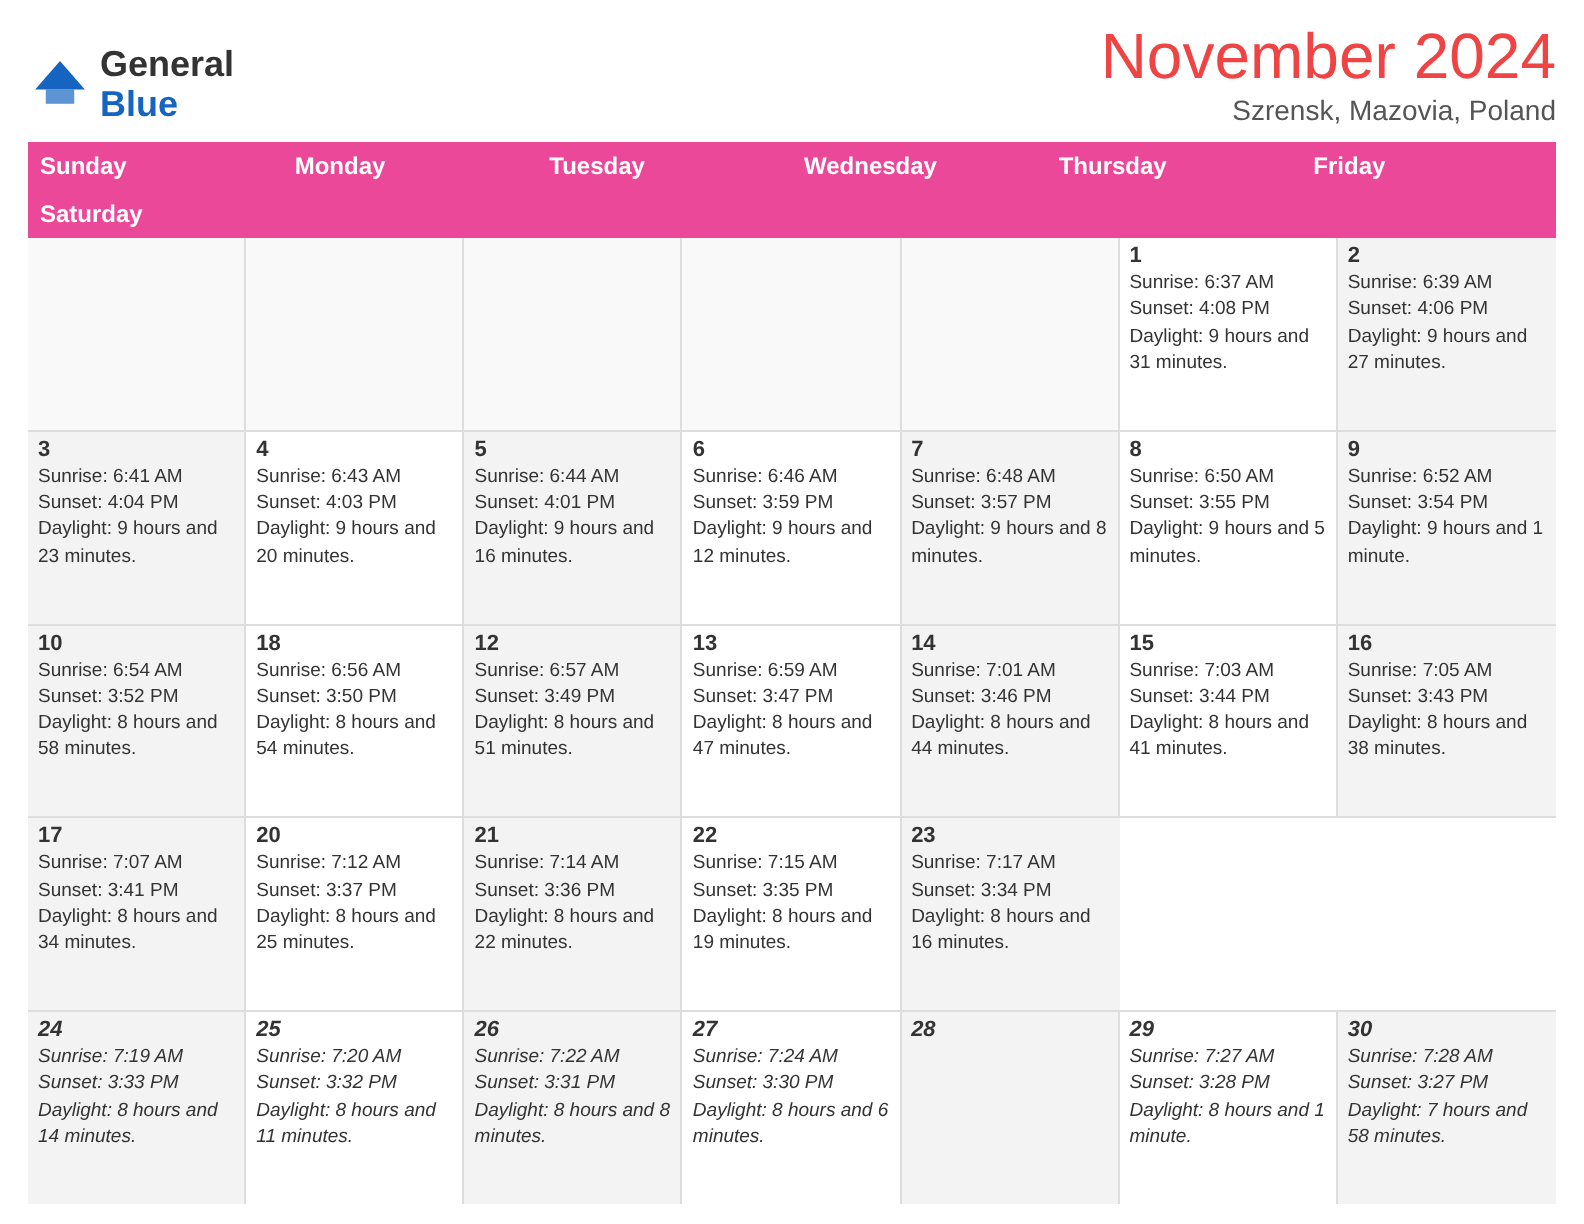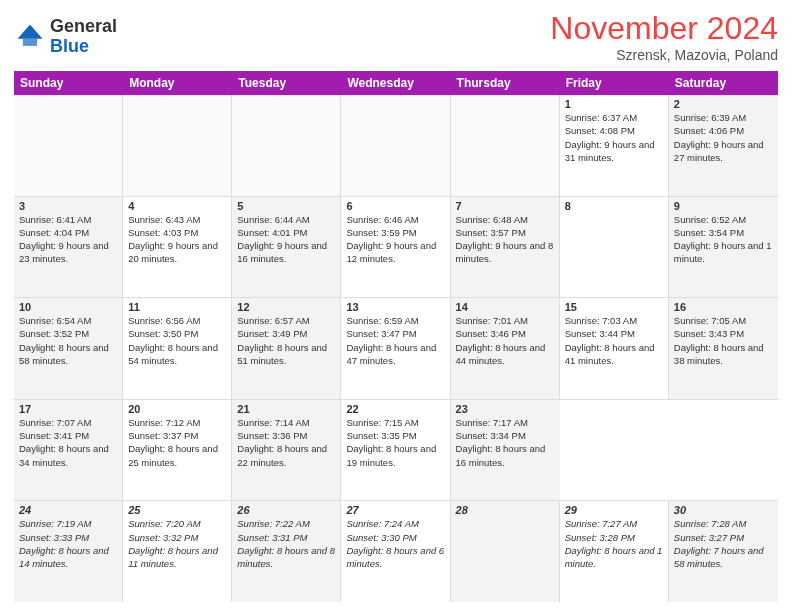--- a/index.html
+++ b/index.html
@@ -13,21 +13,21 @@
     .page {
       width: 792px;
       height: 612px;
       padding: 10px 14px 10px 14px;
       display: flex;
       flex-direction: column;
     }
     .header {
       display: flex;
       justify-content: space-between;
-      align-items: center;
+      align-items: flex-end;
       margin-bottom: 8px;
     }
     .logo {
       display: flex;
       align-items: center;
       gap: 4px;
     }
     .logo-text {
       font-size: 18px;
       font-weight: bold;
@@ -51,22 +51,22 @@
       font-size: 14px;
       color: #555;
     }
     .calendar {
       flex: 1;
       display: flex;
       flex-direction: column;
     }
     .cal-header {
       display: grid;
-      grid-template-columns: repeat(7, 1fr);
-      background: #a21caf;
+      grid-template-columns: repeat(6, 1fr);
+      background: #ec4899;
     }
     .cal-header-cell {
       color: #fff;
       font-weight: bold;
       font-size: 12px;
       padding: 5px 6px;
       text-align: left;
     }
     .cal-body {
       flex: 1;
@@ -175,33 +175,34 @@
           <div class="cal-cell">
             <span class="day-num">6</span>
             <div class="day-info">Sunrise: 6:46 AM<br>Sunset: 3:59 PM<br>Daylight: 9 hours and 12 minutes.</div>
           </div>
           <div class="cal-cell shaded">
             <span class="day-num">7</span>
             <div class="day-info">Sunrise: 6:48 AM<br>Sunset: 3:57 PM<br>Daylight: 9 hours and 8 minutes.</div>
           </div>
           <div class="cal-cell">
             <span class="day-num">8</span>
+            <div class="day-info">Sunrise: 6:50 AM<br>Sunset: 3:55 PM<br>Daylight: 9 hours and 5 minutes.</div>
           </div>
           <div class="cal-cell shaded">
             <span class="day-num">9</span>
             <div class="day-info">Sunrise: 6:52 AM<br>Sunset: 3:54 PM<br>Daylight: 9 hours and 1 minute.</div>
           </div>
         </div>
         <div class="cal-row">
           <div class="cal-cell shaded">
             <span class="day-num">10</span>
             <div class="day-info">Sunrise: 6:54 AM<br>Sunset: 3:52 PM<br>Daylight: 8 hours and 58 minutes.</div>
           </div>
           <div class="cal-cell">
-            <span class="day-num">11</span>
+            <span class="day-num">18</span>
             <div class="day-info">Sunrise: 6:56 AM<br>Sunset: 3:50 PM<br>Daylight: 8 hours and 54 minutes.</div>
           </div>
           <div class="cal-cell shaded">
             <span class="day-num">12</span>
             <div class="day-info">Sunrise: 6:57 AM<br>Sunset: 3:49 PM<br>Daylight: 8 hours and 51 minutes.</div>
           </div>
           <div class="cal-cell">
             <span class="day-num">13</span>
             <div class="day-info">Sunrise: 6:59 AM<br>Sunset: 3:47 PM<br>Daylight: 8 hours and 47 minutes.</div>
           </div>

